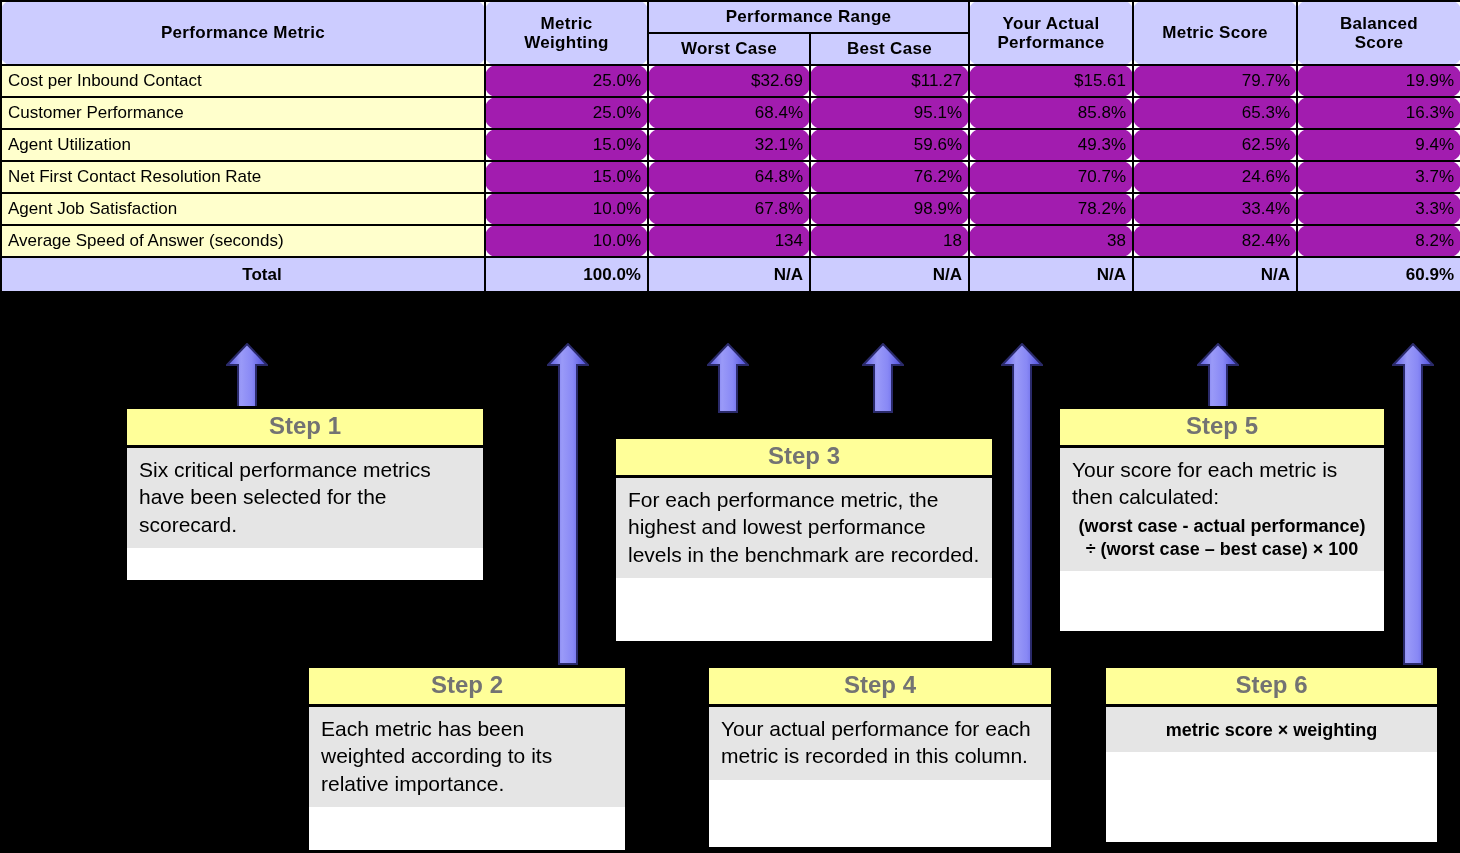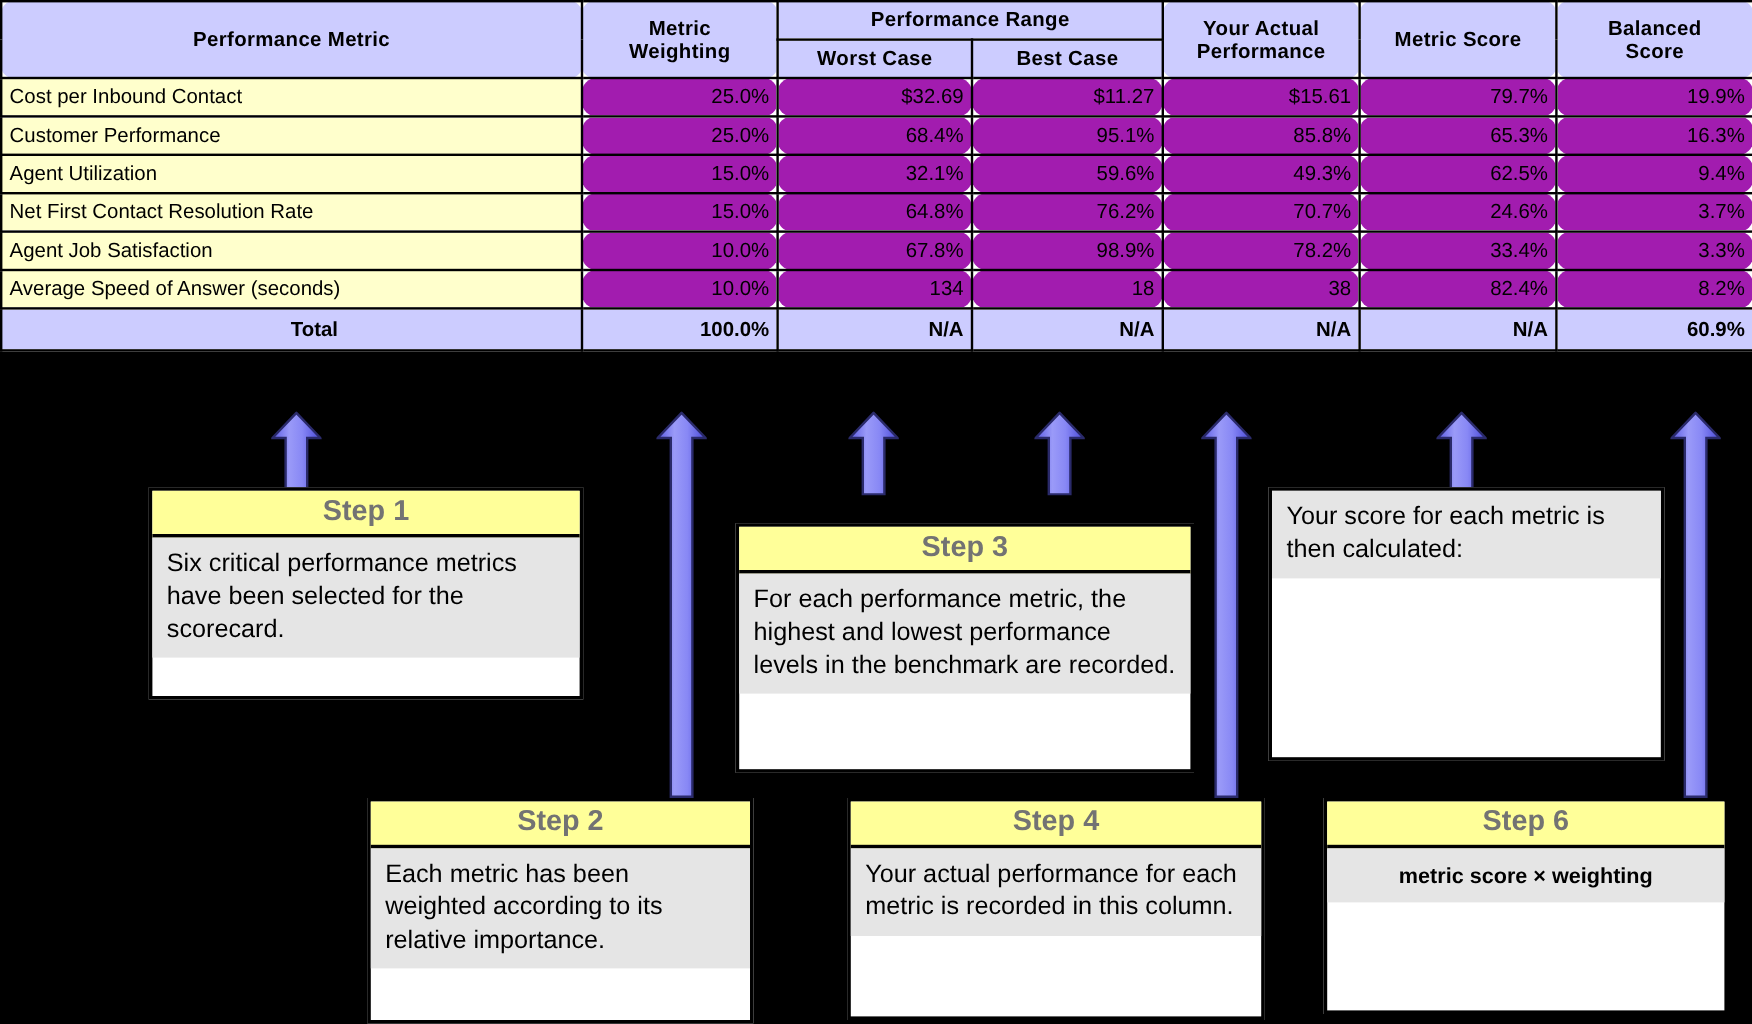--- a/index.html
+++ b/index.html
@@ -318,22 +318,24 @@
     <div class="step-title">Step 3</div>
     <div class="step-body">For each performance metric, the highest and lowest performance levels in the benchmark are recorded.</div>
   </div>
 
   <div class="stepbox" style="left:706px;top:665px;width:348px;height:185px;">
     <div class="step-title">Step 4</div>
     <div class="step-body">Your actual performance for each metric is recorded in this column.</div>
   </div>
 
   <div class="stepbox" style="left:1057px;top:406px;width:330px;height:228px;">
+    <div class="step-title">Step 5</div>
     <div class="step-body">
       <span>Your score for each metric is then calculated:</span>
+      <span class="step-formula">(worst case - actual performance) ÷ (worst case – best case) × 100</span>
     </div>
   </div>
 
   <div class="stepbox" style="left:1103px;top:665px;width:337px;height:180px;">
     <div class="step-title">Step 6</div>
     <div class="step-body">
       <span class="step-formula">metric score × weighting</span>
     </div>
   </div>
 

